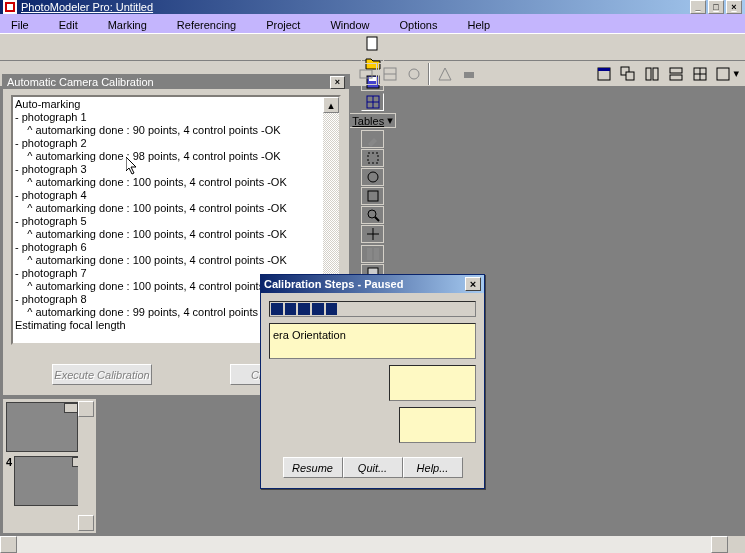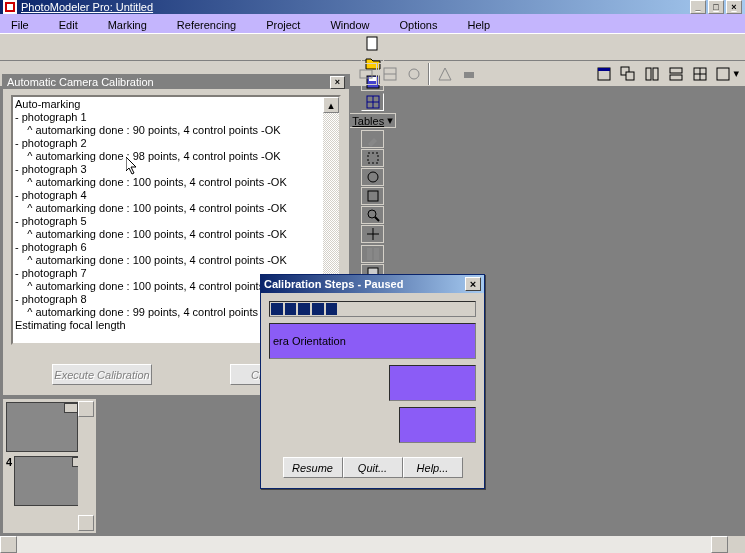--- a/index.html
+++ b/index.html
@@ -39,21 +39,21 @@
 .btn{min-width:100px;height:21px;background:#e5e5e5;border:1px solid;border-color:#fff #808080 #808080 #fff;display:flex;align-items:center;justify-content:center;font-style:italic;}
 .btn.dis{color:#808080;text-shadow:1px 1px #fff;}
 
 .dlg{position:absolute;top:274px;left:260px;width:225px;background:#D4D0C8;border:1px solid #0A246A;box-shadow: 1px 1px 0 #404040;}
 .dlg .dhdr{background:linear-gradient(to right,#0A246A,#A6CAF0);height:18px;display:flex;align-items:center;padding:0 3px;color:#fff;font-weight:bold;gap:26px;}
 .dlg .dhdr .dclose{margin-left:auto;width:16px;height:14px;background:#D4D0C8;border:1px solid;border-color:#fff #404040 #404040 #fff;color:#000;display:flex;align-items:center;justify-content:center;font-weight:bold;}
 .dlg .body{padding:8px;}
 .progress{height:16px;border:1px inset #808080;background:#D4D0C8;display:flex;gap:2px;padding:1px;}
 .progress .seg{width:12px;background:#0A246A;}
 .progress .seg.off{background:transparent;border:none;}
-.field{height:18px;border:1px inset #808080;background:#8b5cf6;margin-top:6px;padding:17px 3px;display:flex;align-items:center;}
+.field{height:18px;border:1px inset #808080;background:#fef9c3;margin-top:6px;padding:17px 3px;display:flex;align-items:flex-end;}
 .dlg .btns{display:flex;gap:0;justify-content:center;padding:6px 0 10px;}
 .dlg .btns .btn{min-width:60px;}
 
 .thumbs{position:absolute;top:398px;left:2px;width:95px;bottom:19px;background:#D4D0C8;border:1px solid #808080;padding:3px;}
 .thumb{width:72px;height:50px;background:#888;border:1px solid #404040;margin-bottom:4px;position:relative;}
 .thumb .dots{position:absolute;inset:5px;background-image:radial-gradient(#333 0.6px,transparent 0.6px);background-size:6px 6px;opacity:.5;}
 .thumb .cam{position:absolute;top:0;right:-1px;width:14px;height:10px;background:#D4D0C8;border:1px solid #404040;}
 .thumbs .sb{position:absolute;right:2px;top:2px;bottom:2px;width:16px;background:#D4D0C8;}
 .thumbs .sb .up,.thumbs .sb .dn{height:16px;background:#D4D0C8;border:1px solid;border-color:#fff #808080 #808080 #fff;}
 .thumbs .sb .dn{position:absolute;bottom:0;left:0;right:0;}

